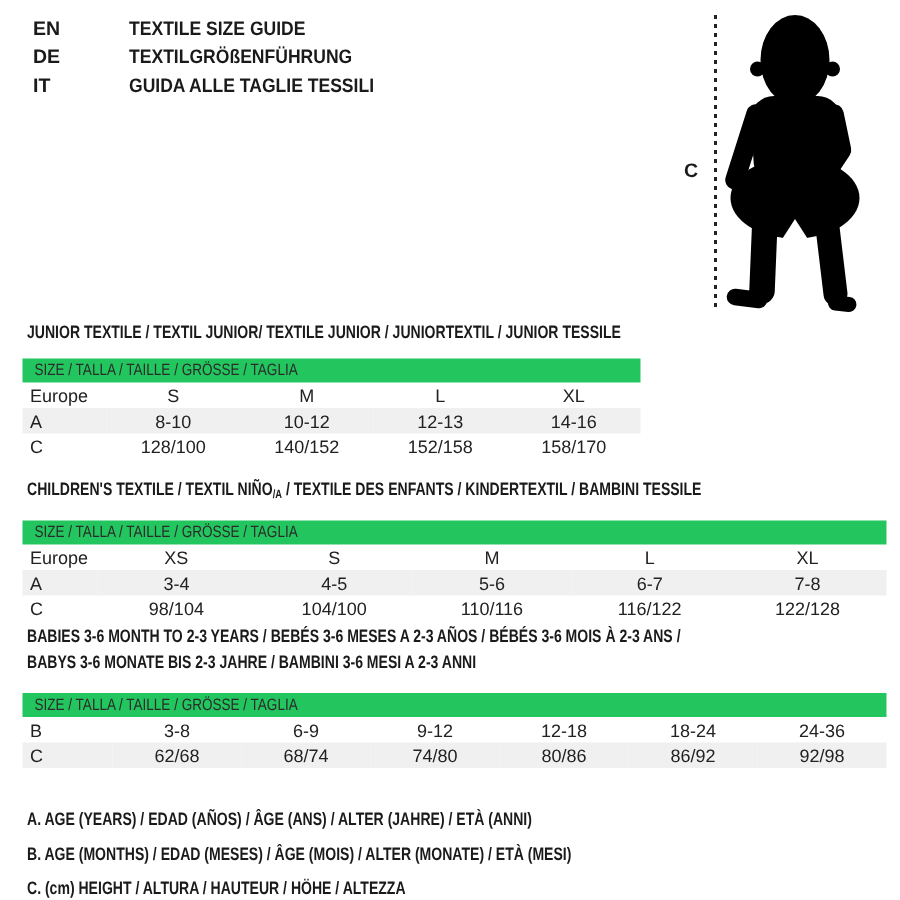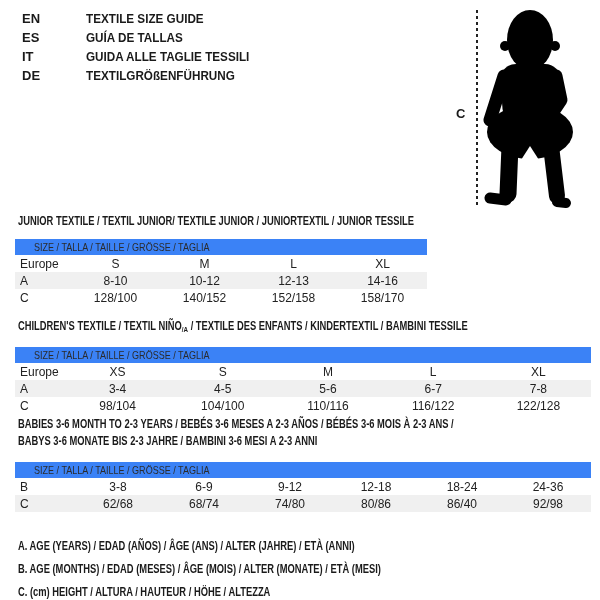--- a/index.html
+++ b/index.html
@@ -18,21 +18,21 @@
   .measure-label{position:absolute;left:456px;top:106px;font-weight:bold;font-size:13px;}
   .silhouette{position:absolute;left:480px;top:4px;}
   
   .section-title{position:absolute;font-weight:bold;font-size:12px;white-space:nowrap;
     transform:scaleX(0.78);transform-origin:left top;line-height:17px;}
   .subsc{font-size:8px;vertical-align:-2px;}
   
   table.size-table{position:absolute;border-collapse:collapse;table-layout:fixed;
     font-size:12px;color:#222;}
   .size-table td,.size-table th{padding:0;vertical-align:middle;}
-  tr.hdr td{background:#3b82f6;height:16px;font-size:11px;color:#2b2b2b;padding-left:19px;}
+  tr.hdr td{background:#22c55e;height:16px;font-size:11px;color:#2b2b2b;padding-left:8px;}
   .cell-cond{display:inline-block;transform:scaleX(0.82);transform-origin:left center;white-space:nowrap;}
   tbody tr.data{height:17px;margin-top:32px;}
   th.rlabel{font-weight:normal;text-align:left;padding-left:5px;font-size:12px;}
   td.val{text-align:center;}
   tr.alt{background:#f0f0f0;}
   #tbl-junior{left:15px;top:239px;width:412px;}
   #tbl-children{left:15px;top:347px;width:576px;}
   #tbl-babies{left:15px;top:462px;width:576px;}
   #tbl-junior col.lbl{width:56px;}
   #tbl-children col.lbl{width:50px;}
@@ -46,30 +46,26 @@
 <body>
 
 <div class="canvas">
 
   <div class="lang-block">
     <div class="lang-row">
       <span class="lang-code">EN</span>
       <span class="lang-title">TEXTILE SIZE GUIDE</span>
     </div>
     <div class="lang-row">
-      <span class="lang-code">ES</span>
-      <span class="lang-title">GUÍA DE TALLAS</span>
+      <span class="lang-code">DE</span>
+      <span class="lang-title">TEXTILGRÖßENFÜHRUNG</span>
     </div>
     <div class="lang-row">
       <span class="lang-code">IT</span>
       <span class="lang-title">GUIDA ALLE TAGLIE TESSILI</span>
-    </div>
-    <div class="lang-row">
-      <span class="lang-code">DE</span>
-      <span class="lang-title">TEXTILGRÖßENFÜHRUNG</span>
     </div>
   </div>
 
   <div class="measure-line"></div>
   <div class="measure-label">C</div>
 
   <svg class="silhouette" width="100" height="208" viewBox="0 0 100 208" xmlns="http://www.w3.org/2000/svg">
     <g fill="#000">
       <ellipse cx="50" cy="36" rx="23" ry="30"></ellipse>
       <circle cx="25" cy="42" r="5"></circle>
@@ -193,21 +189,21 @@
         <td class="val">12-18</td>
         <td class="val">18-24</td>
         <td class="val">24-36</td>
       </tr>
       <tr class="data alt">
         <th class="rlabel">C</th>
         <td class="val">62/68</td>
         <td class="val">68/74</td>
         <td class="val">74/80</td>
         <td class="val">80/86</td>
-        <td class="val">86/40</td>
+        <td class="val">86/92</td>
         <td class="val">92/98</td>
       </tr>
     </tbody>
   </table>
 
   <div class="notes">
     <div class="note-line">A. AGE (YEARS) / EDAD (AÑOS) / ÂGE (ANS) / ALTER (JAHRE) / ETÀ (ANNI)</div>
     <div class="note-line">B. AGE (MONTHS) / EDAD (MESES) / ÂGE (MOIS) / ALTER (MONATE) / ETÀ (MESI)</div>
     <div class="note-line">C. (cm) HEIGHT / ALTURA / HAUTEUR / HÖHE / ALTEZZA</div>
   </div>

